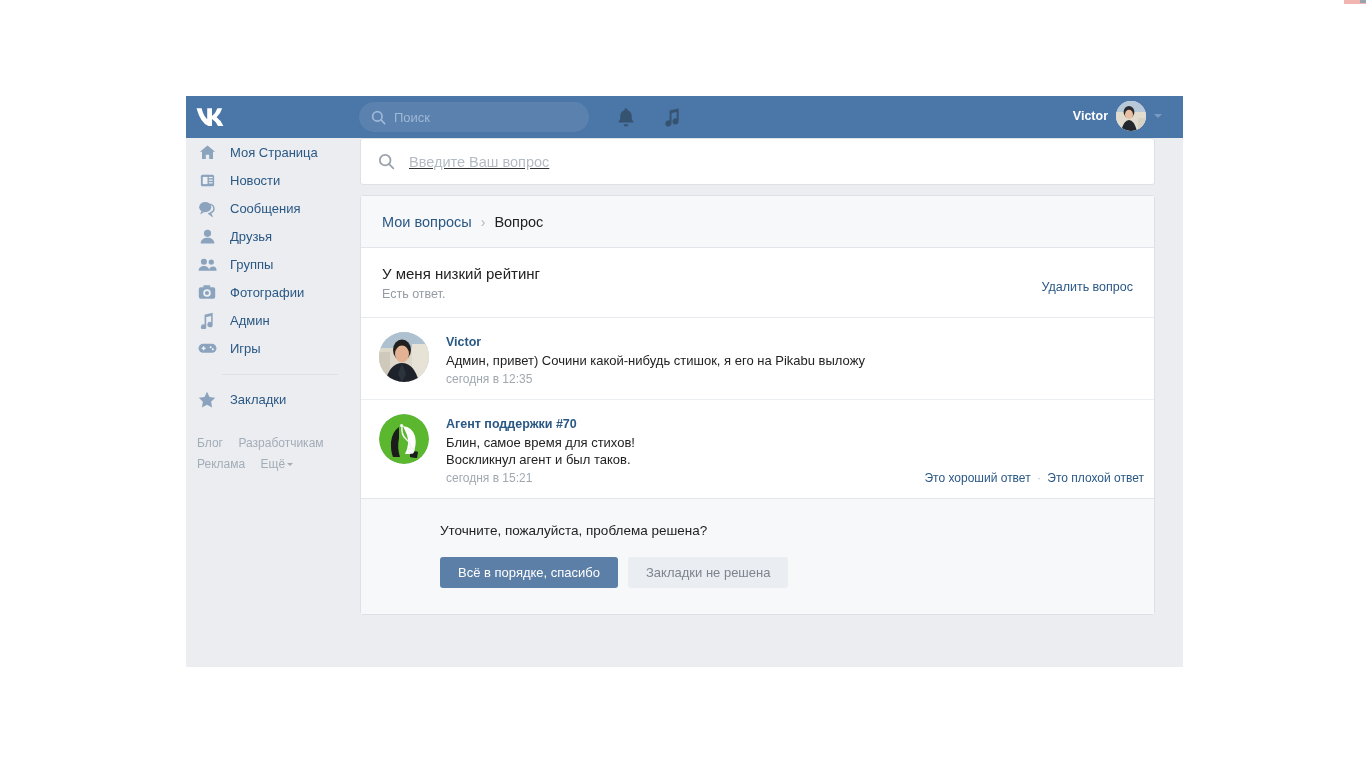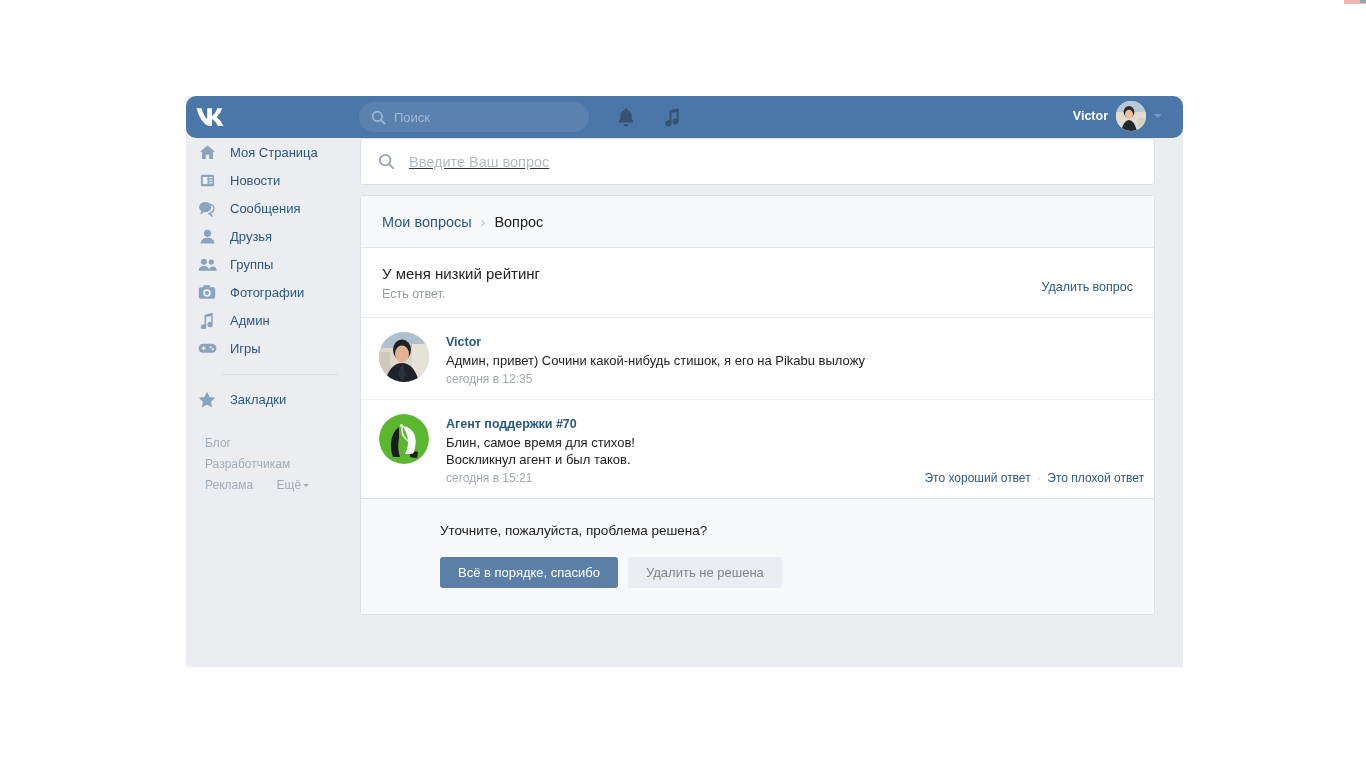--- a/index.html
+++ b/index.html
@@ -26,21 +26,20 @@
     position: absolute; left: 186px; top: 96px;
     width: 997px; height: 571px;
     background: #ebedf0;
   }
 
   
   #header {
     position: absolute; left: 0; top: 0;
     width: 997px; height: 42px;
     background: #4a76a8;
-    border-radius: 10px;
   }
   #vk-logo {
     position: absolute; left: 9px; top: 9px;
     width: 34px; height: 24px;
   }
   #top-search {
     position: absolute; left: 173px; top: 6px;
     width: 230px; height: 30px;
     background: #5b81af;
     border-radius: 15px;
@@ -105,21 +104,21 @@
     height: 1px; background: #dce1e6;
     margin: 12px 22px 10px 36px;
   }
   #footer-links {
     padding-left: 7px; margin-top: 20px;
     max-width: 160px;
   }
   #footer-links a {
     display: inline-block;
     font-size: 12px; color: #a3adb8;
-    text-decoration: none; margin: 0 7px 4px 12px;
+    text-decoration: none; margin: 0 7px 4px 4px;
     cursor: pointer;
   }
   #footer-links .more-caret {
     display: inline-block;
     width: 0; height: 0; margin-left: 2px;
     border-left: 3.5px solid transparent;
     border-right: 3.5px solid transparent;
     border-top: 3.5px solid #a3adb8;
     vertical-align: middle;
   }
@@ -463,19 +462,19 @@
           <a>Это хороший ответ</a>
           <span class="dot">·</span>
           <a>Это плохой ответ</a>
         </div>
       </div>
 
       <div id="resolve-block">
         <div id="resolve-q">Уточните, пожалуйста, проблема решена?</div>
         <div id="resolve-buttons">
           <button class="btn btn-primary">Всё в порядке, спасибо</button>
-          <button class="btn btn-secondary">Удалить не решена</button>
+          <button class="btn btn-secondary">Закладки не решена</button>
         </div>
       </div>
 
     </div>
   </div>
 </div>
 
 </body></html>

